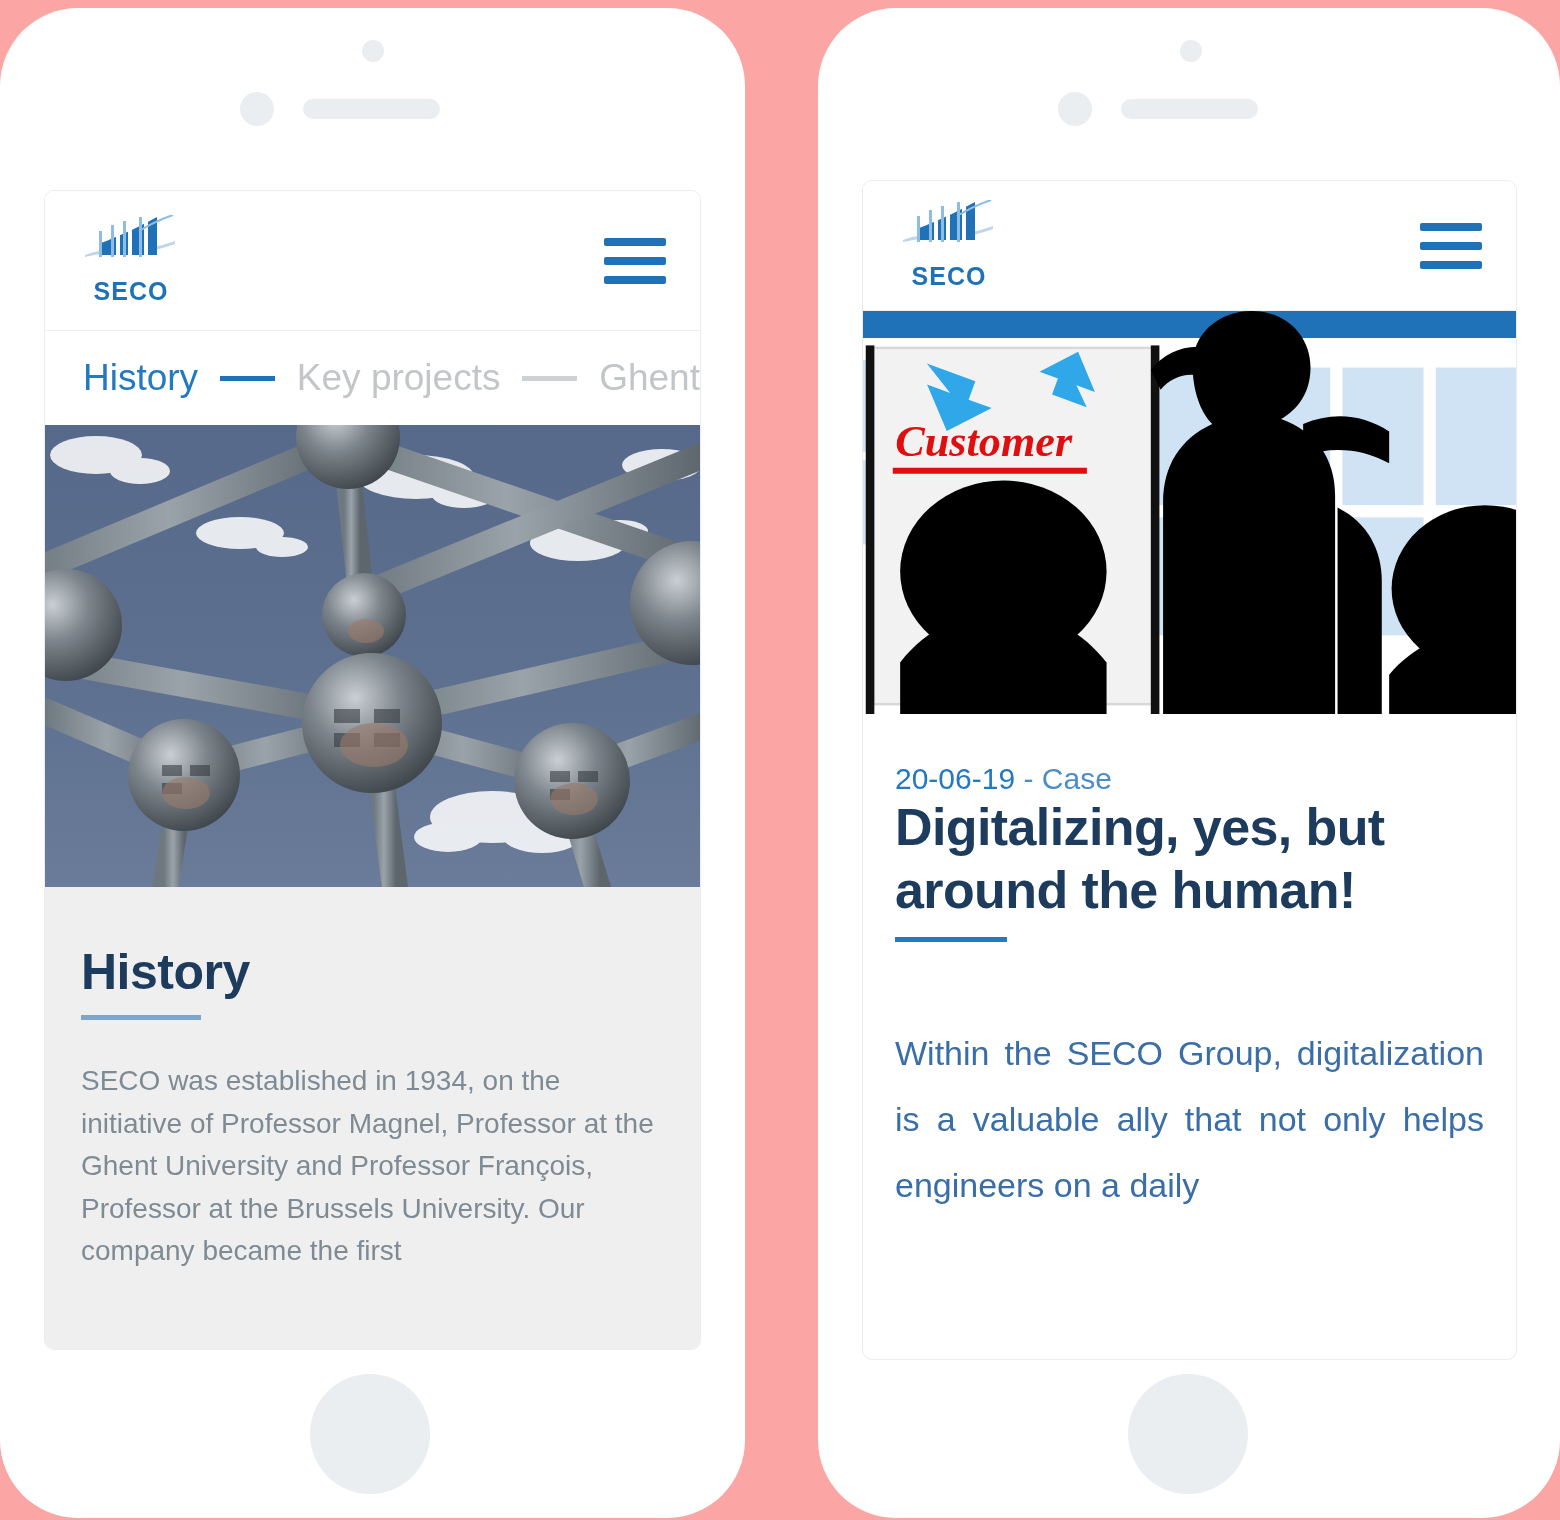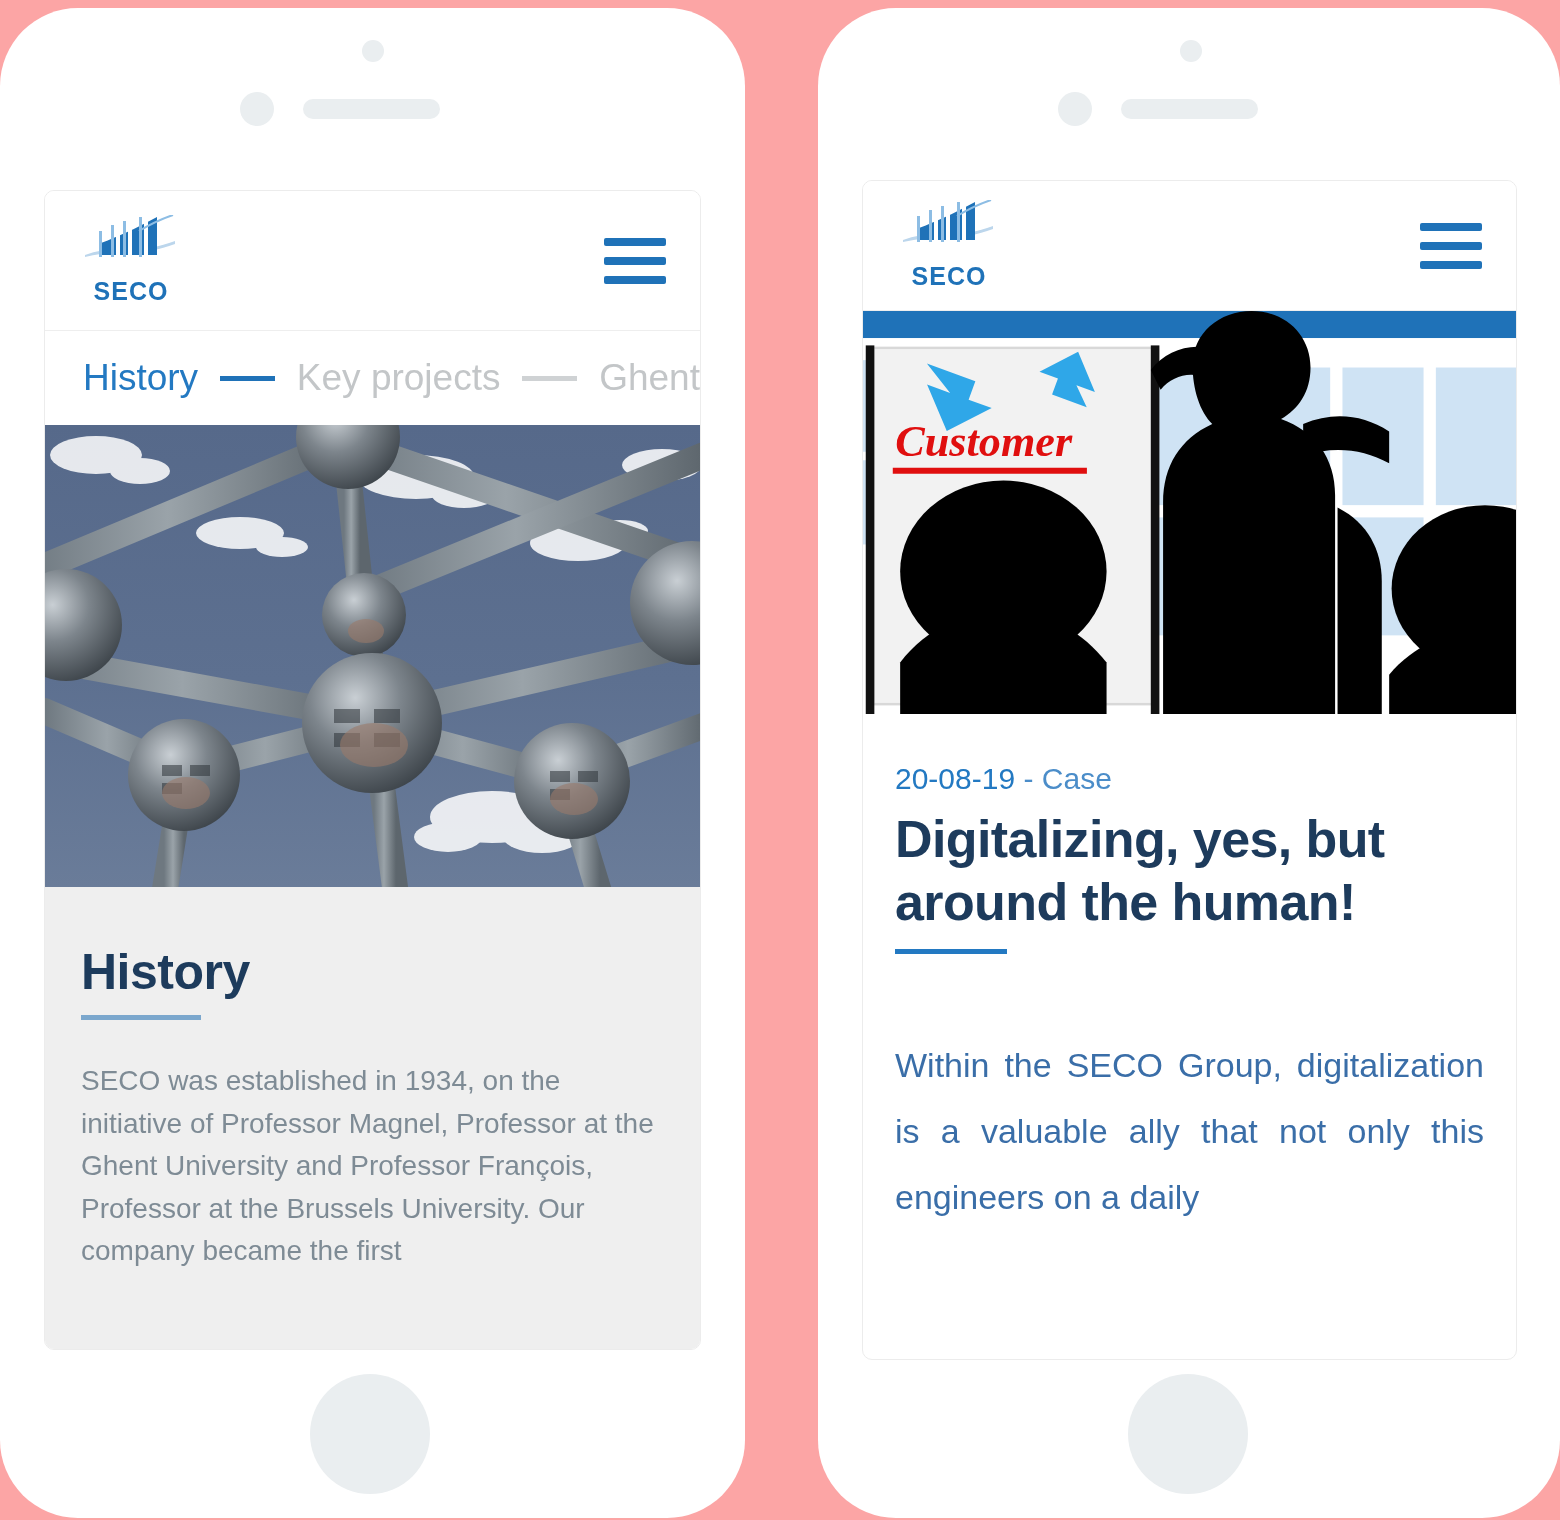--- a/index.html
+++ b/index.html
@@ -103,21 +103,21 @@
 
   
   .news-photo { position: relative; width: 100%; height: 403px; overflow:hidden; background:#1f72b8; }
   .news-photo svg { display:block; width: 100%; height: 100%; }
 
   
   .news-body { padding: 48px 32px 0 32px; }
   .news-meta { font-size: 30px; color: #2379c2; }
   .news-meta .cat { color: #4b8dc9; }
   .news-title {
-    margin-top: 12px;
+    margin-top: 0;
     font-size: 52px; line-height: 1.22; color: #1d3b5c; font-weight: bold;
     letter-spacing: -0.6px;
   }
   .news-rule { width: 112px; height: 5px; background: #2379c2; margin-top: 14px; }
   .news-text {
     margin-top: 78px;
     font-size: 34px; line-height: 1.95; color: #3a6ea8;
     text-align: justify;
   }
   .share-btn {
@@ -337,26 +337,26 @@
             <ellipse cx="176" cy="212" rx="84" ry="74"></ellipse>
             <path d="M92 286 c22-28 52-42 84-42 c32 0 62 14 84 42 l0 42 l-168 0 z"></path>
             <ellipse cx="568" cy="226" rx="76" ry="68"></ellipse>
             <path d="M490 296 c20-24 48-36 78-36 c30 0 58 12 78 36 l0 32 l-156 0 z"></path>
           </g>
         </svg>
       </div>
 
       <div class="news-body">
         <div class="news-meta">
-          <span>20-08-19</span>
+          <span>20-06-19</span>
           <span class="cat">-</span>
           <span class="cat">Case</span>
         </div>
         <h1 class="news-title">Digitalizing, yes, but around the human!</h1>
         <div class="news-rule"></div>
-        <p class="news-text">Within the SECO Group, digitalization is a valuable ally that not only this engineers on a daily</p>
+        <p class="news-text">Within the SECO Group, digitalization is a valuable ally that not only helps engineers on a daily</p>
       </div>
 
 
     </div>
   </div>
 
 </div>
 
 </body></html>

